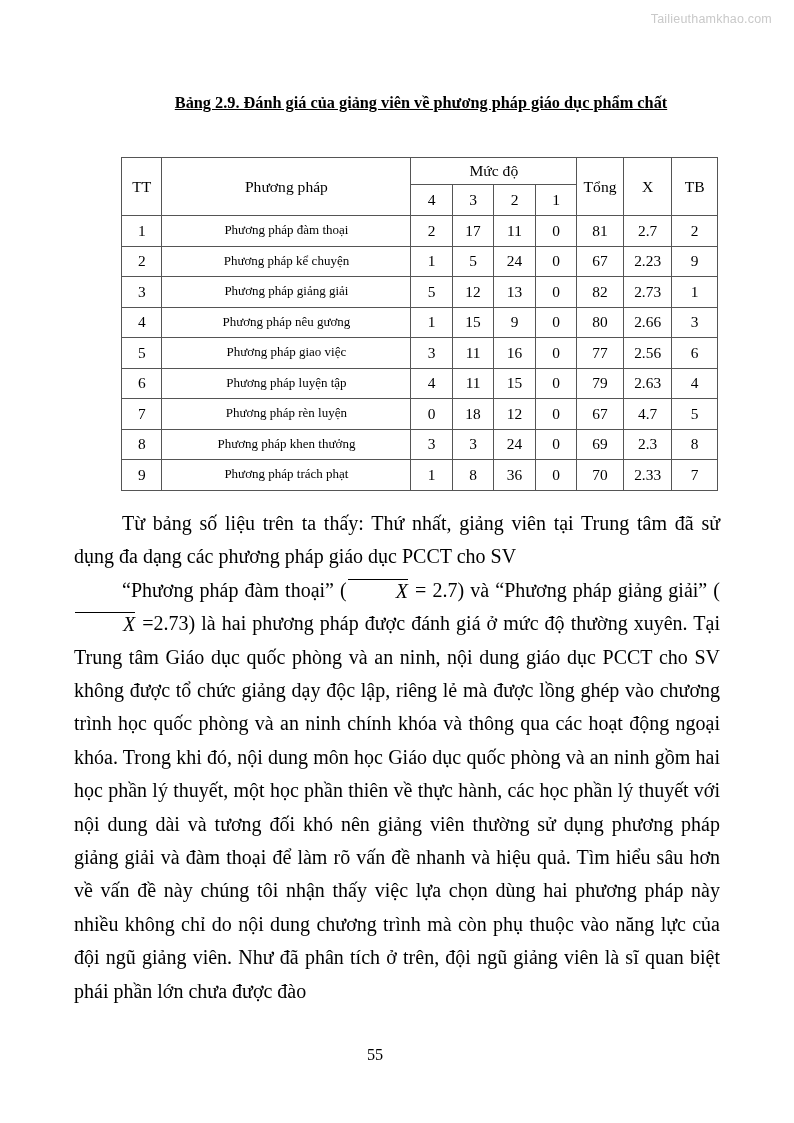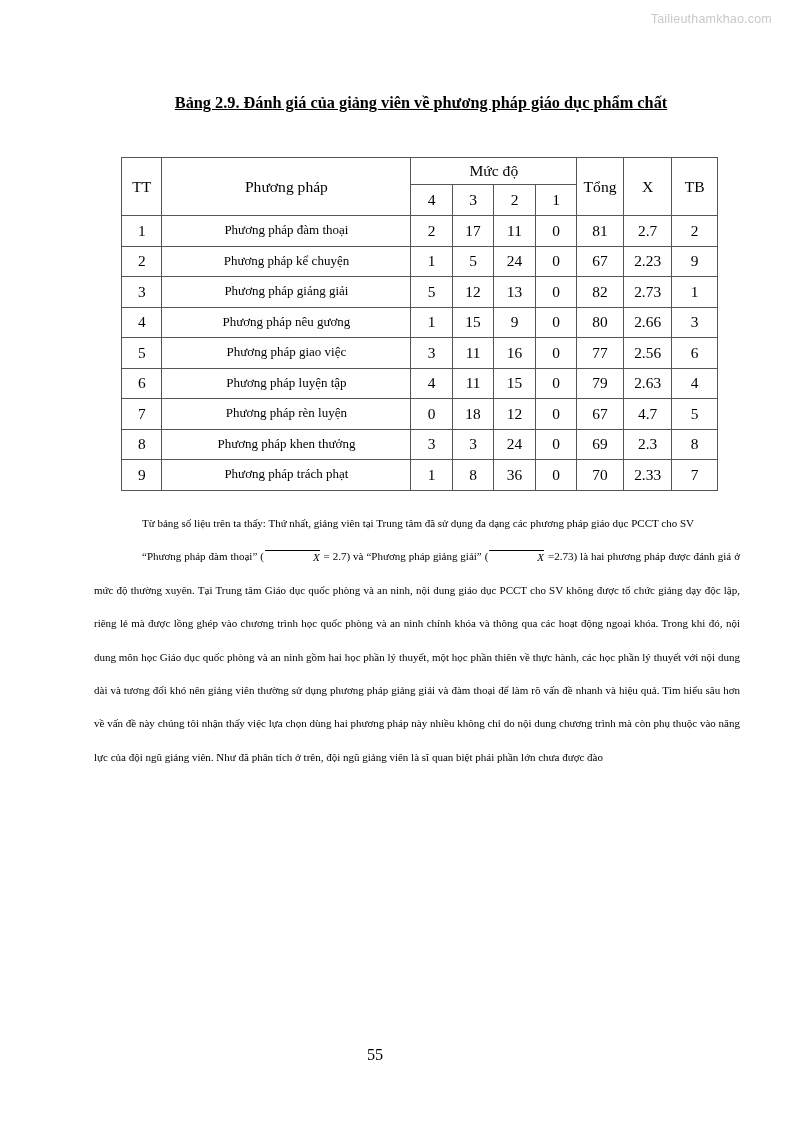--- a/index.html
+++ b/index.html
@@ -92,24 +92,23 @@
   col.c-tong { width: 46px; }
   col.c-x    { width: 48px; }
   col.c-tb   { width: 45px; }
 
   
   .body-text {
     position: absolute;
     top: 507px;
     left: 74px;
     width: 646px;
-    font-size: 11px;
+    font-size: 20px;
     line-height: 33.4px;
     text-align: justify;
-    margin-left: 20px;
   }
   .body-text p {
     margin: 0;
     text-indent: 48px;
     text-align: justify;
     text-justify: inter-word;
   }
 
   .xbar {
     display: inline-block;

